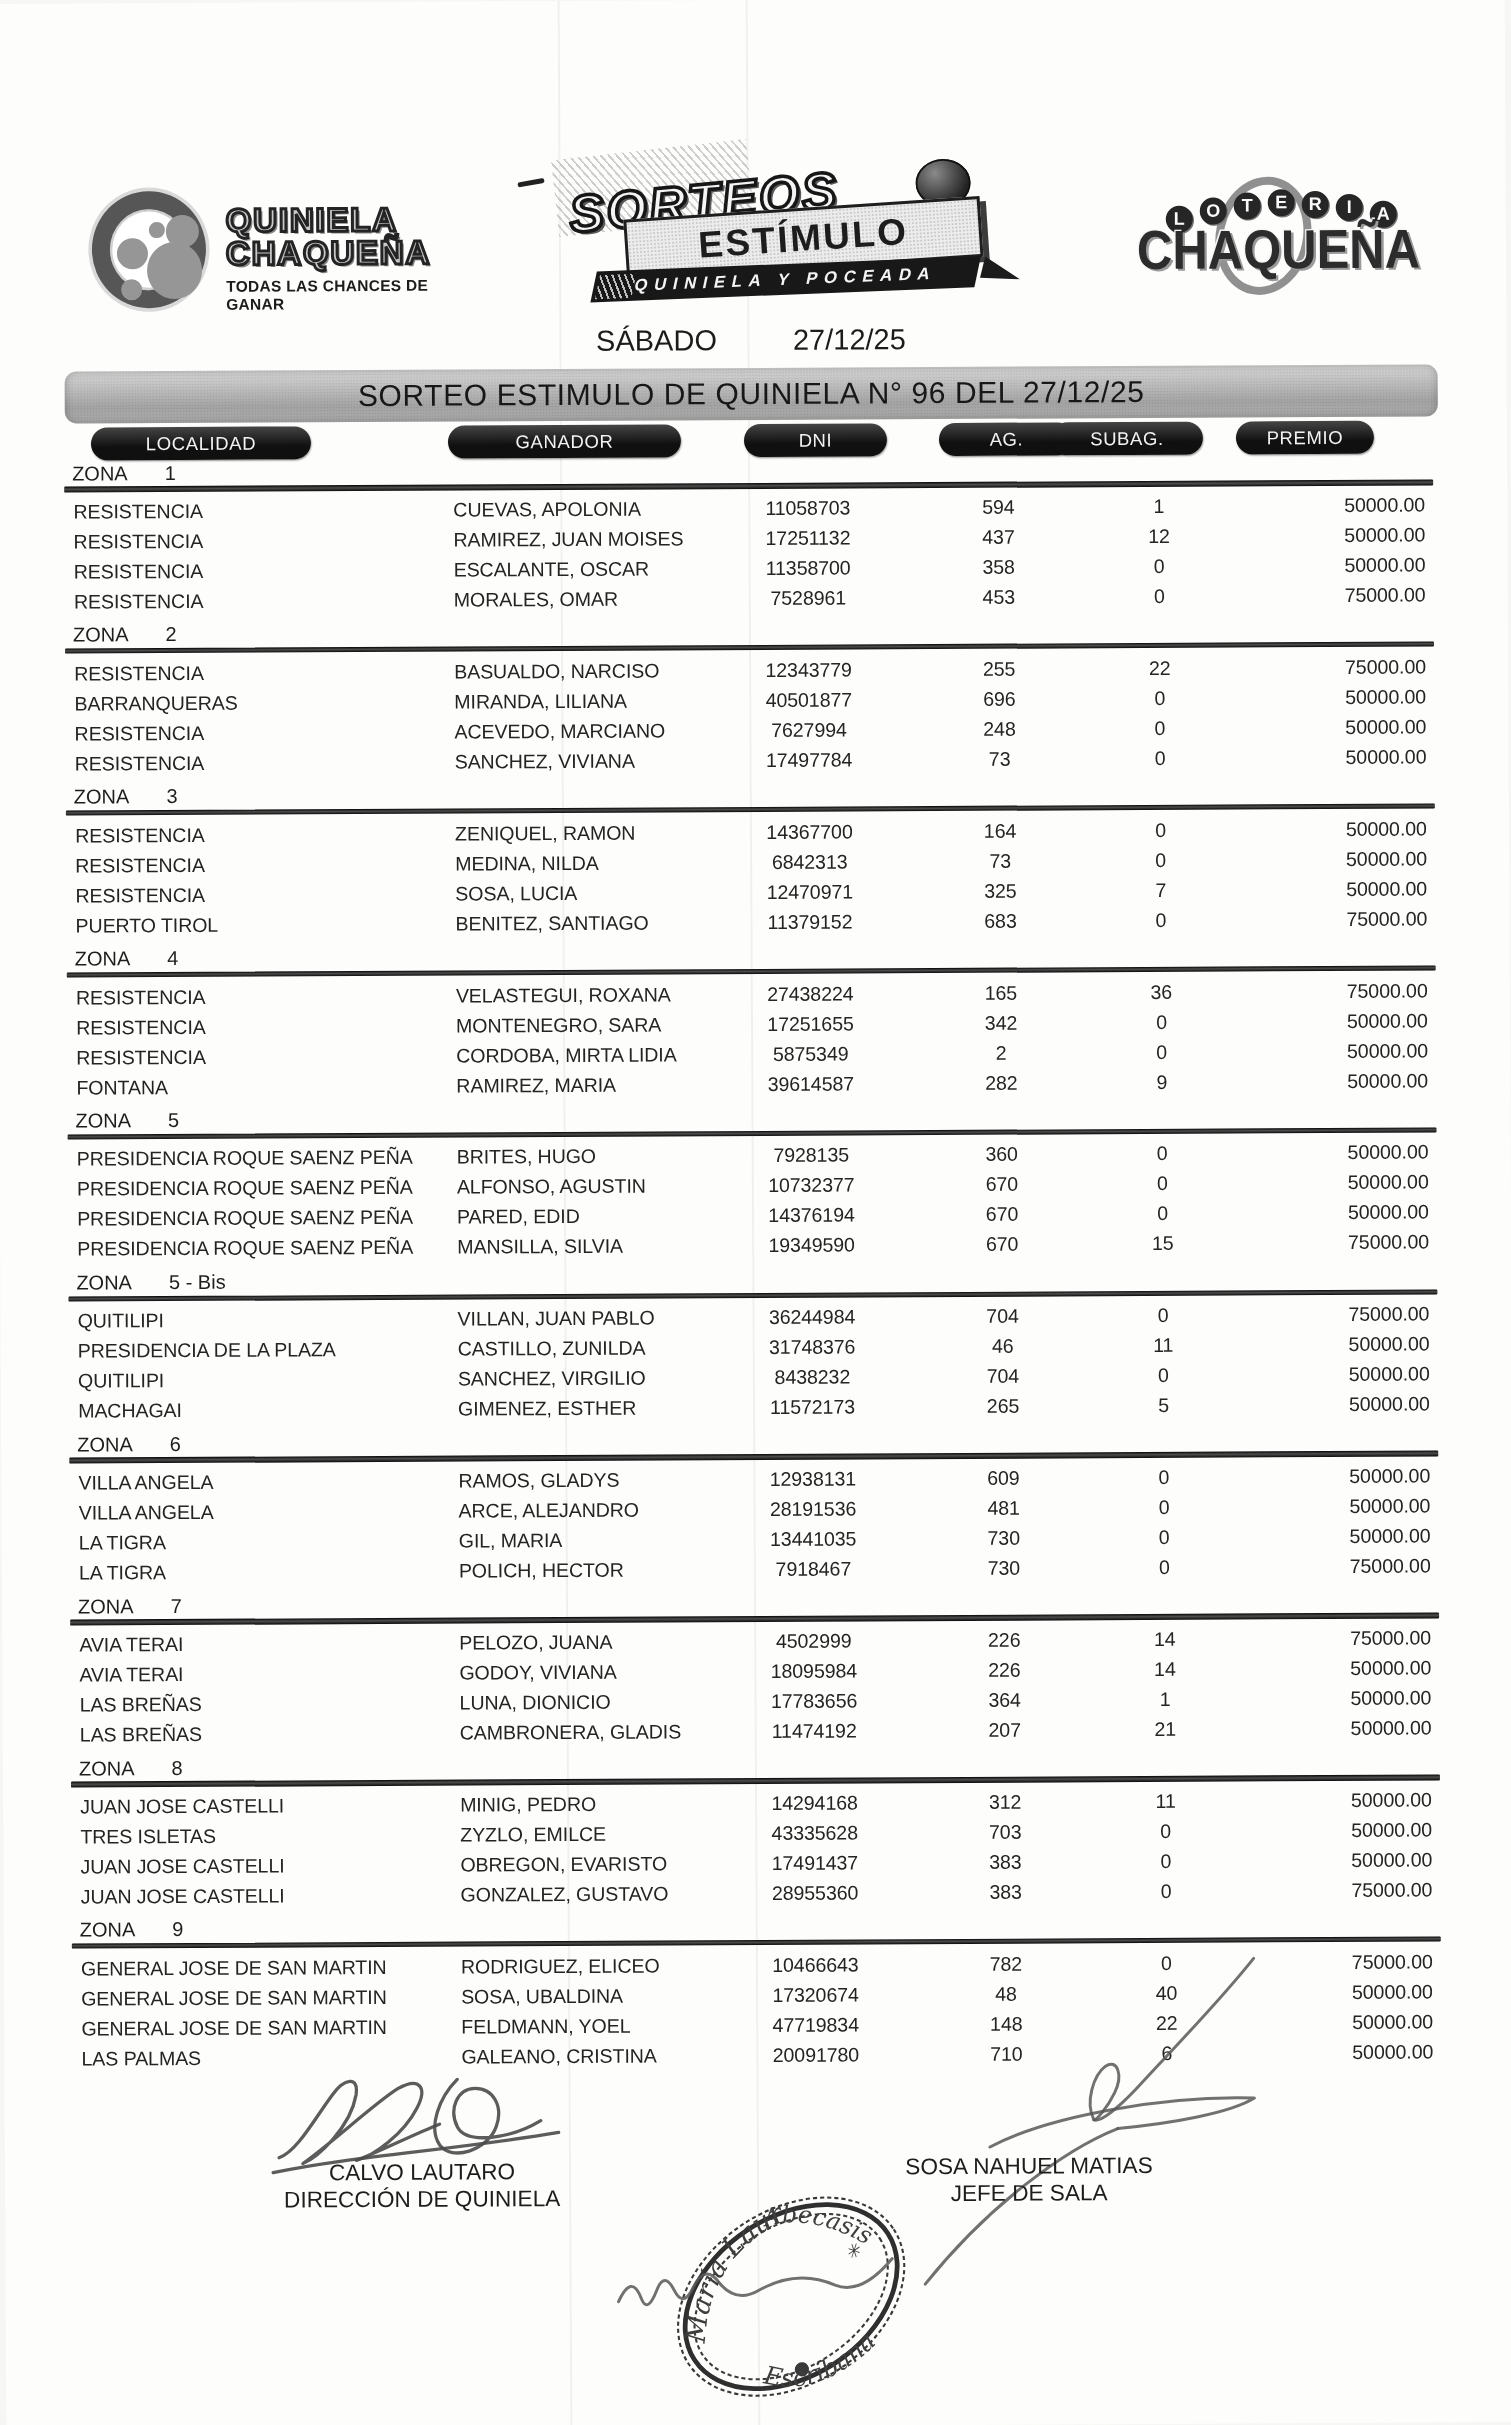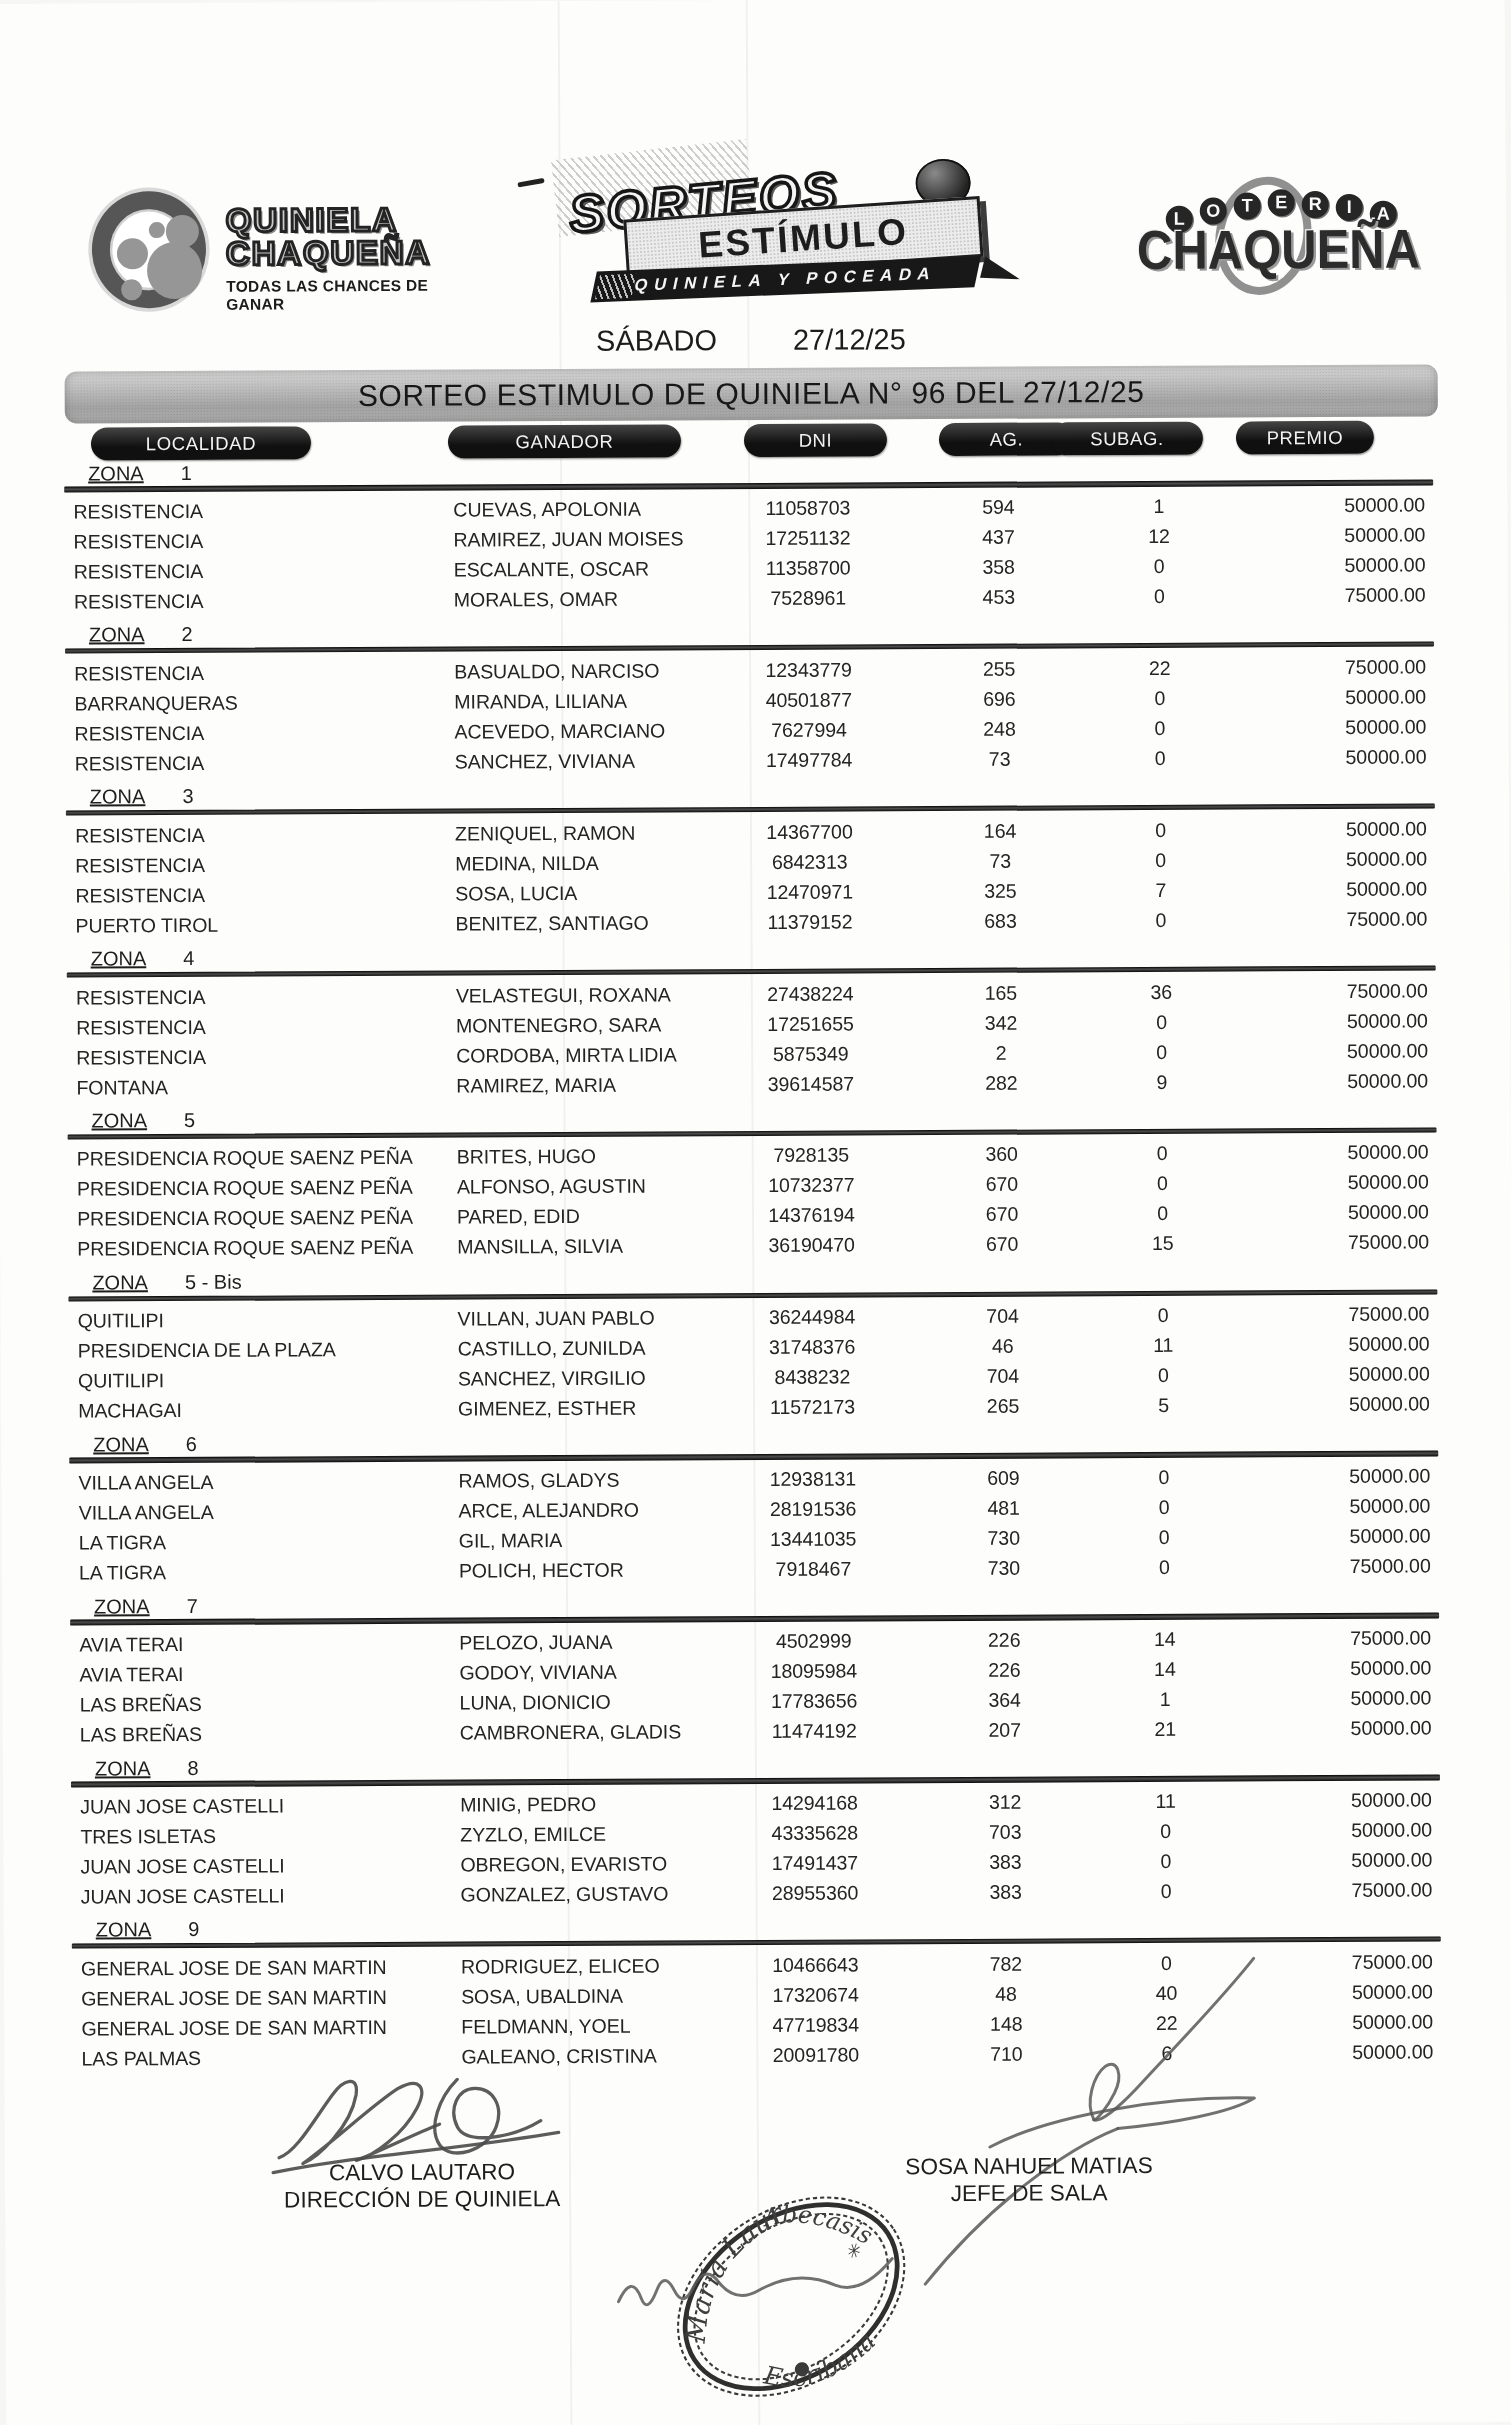--- a/index.html
+++ b/index.html
@@ -124,21 +124,21 @@
     background:linear-gradient(to bottom,#454545,#101010 60%);
     color:#f2f2f2;font-size:18.5px;letter-spacing:0.6px;
     display:flex;align-items:center;justify-content:center;
     box-shadow:0.6px 1.2px 1.8px rgba(0,0,0,.4);
   }
   
   .zones{position:absolute;left:70px;top:458px;width:1360px;color:#222;}
   .zone{margin-top:6.5px;}
   .zone:first-child{margin-top:0;}
   .zone-label{height:24px;font-size:20px;color:#1e1e1e;display:flex;align-items:center;margin-bottom:1.2px;}
-  .zone-label .zw{margin-left:22px;text-decoration:underline;}
+  .zone-label .zw{margin-left:6px;}
   .zone-label .zn{margin-left:37px;}
   .zone-rule{
     height:5.4px;margin:0 0 4.8px -1.8px;width:1369px;
     background:linear-gradient(to bottom,#050505,#4d4d4d 45%,#0a0a0a);
     border-radius:1.2px;
   }
   .trow{
     display:grid;grid-template-columns:387px 280px 149px 232px 89px 223px;
     height:30px;align-items:center;
     font-size:19.6px;letter-spacing:-0.1px;color:#242424;
@@ -398,21 +398,21 @@
           <div class="c-loc">PRESIDENCIA ROQUE SAENZ PEÑA</div>
           <div class="c-gan">PARED, EDID</div>
           <div class="c-dni">14376194</div>
           <div class="c-ag">670</div>
           <div class="c-sub">0</div>
           <div class="c-pre">50000.00</div>
         </div>
         <div class="trow">
           <div class="c-loc">PRESIDENCIA ROQUE SAENZ PEÑA</div>
           <div class="c-gan">MANSILLA, SILVIA</div>
-          <div class="c-dni">36190470</div>
+          <div class="c-dni">19349590</div>
           <div class="c-ag">670</div>
           <div class="c-sub">15</div>
           <div class="c-pre">75000.00</div>
         </div>
       </div>
       <div class="zone">
         <div class="zone-label">
           <span class="zw">ZONA</span>
           <span class="zn">5 - Bis</span>
         </div>

